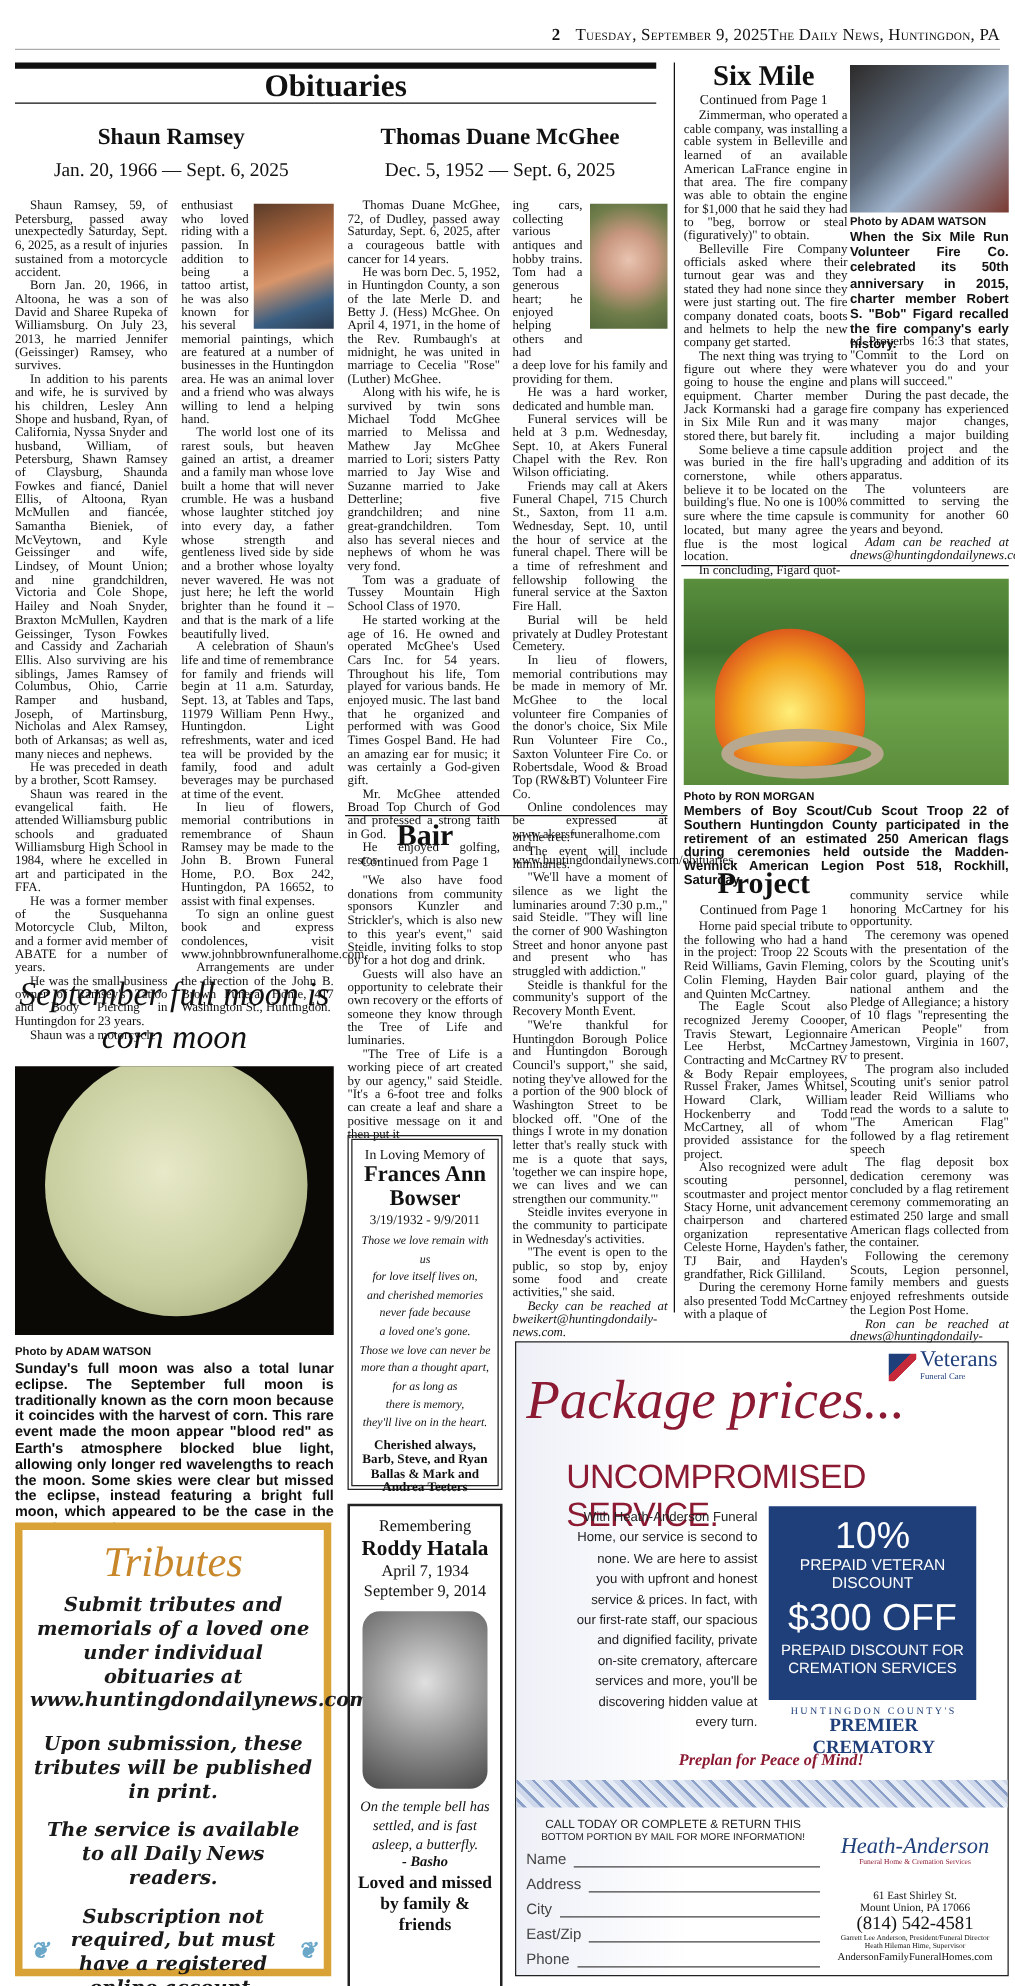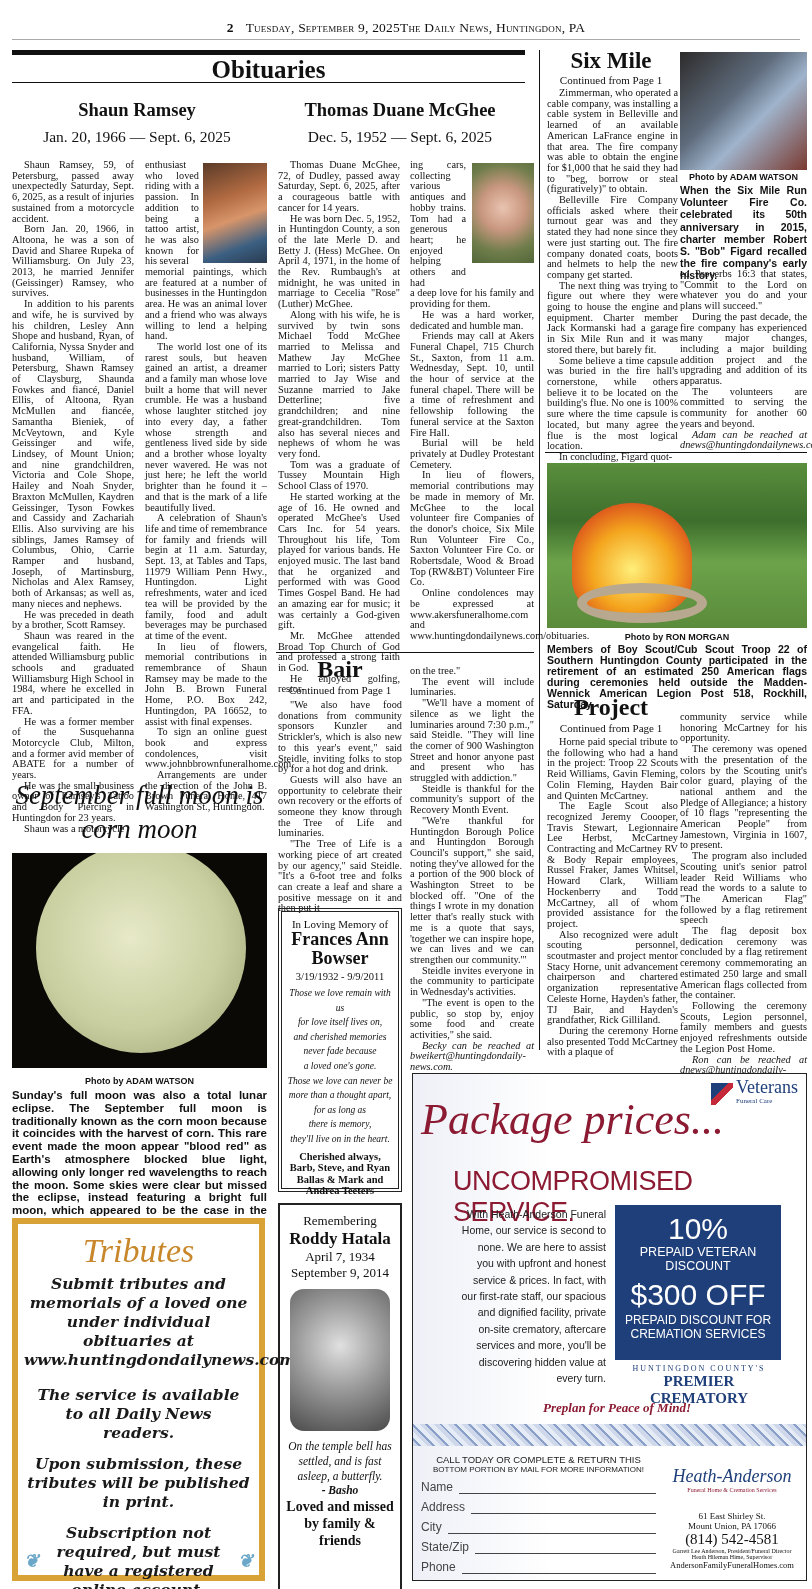--- a/index.html
+++ b/index.html
@@ -1,31 +1,31 @@
 <!DOCTYPE html>
 <html><head>
 <meta charset="utf-8">
 <style>
 *{box-sizing:border-box;margin:0;padding:0}
 body{width:812px;height:1589px;background:#fff;color:#111;font-family:"Liberation Serif","DejaVu Serif",serif;position:relative;overflow:hidden}
 .abs{position:absolute}
-.masthead{top:18px;left:12px;right:12px;height:22px;font-size:13.5px;font-variant:small-caps;letter-spacing:.2px;border-bottom:1px solid #aaa;display:flex;justify-content:center;align-items:flex-end;padding-bottom:3px}
+.masthead{top:18px;left:12px;right:12px;height:22px;font-size:13.5px;font-variant:small-caps;letter-spacing:.2px;border-bottom:1px solid #aaa;display:flex;justify-content:flex-end;align-items:flex-end;padding-bottom:3px}
 .masthead .pg{font-weight:bold;margin-right:12px}
 .rule-thick{background:#111;height:5px}
 .rule-thin{background:#111;height:1px}
 .sect-title{font-weight:bold;font-size:25px;text-align:center}
 .obit-name{font-weight:bold;font-size:18.5px;text-align:center}
 .obit-dates{font-size:15.5px;text-align:center}
 .body{font-size:10.3px;line-height:10.7px;text-align:justify;hyphens:auto}
 .body p{text-indent:12px}
 .body p.ni{text-indent:0}
 .col{position:absolute}
 .it{font-style:italic}
 .photo{position:absolute;overflow:hidden}
-.credit{font-family:"Liberation Sans",sans-serif;font-weight:bold;font-size:9px;text-align:center}
+.credit{font-family:"Liberation Sans",sans-serif;font-weight:bold;font-size:9px;text-align:left}
 .caption{font-family:"Liberation Sans",sans-serif;font-weight:bold;font-size:11.5px;line-height:12.8px;text-align:justify}
 .head2{font-weight:bold;text-align:center}
 .cont{font-size:11px;text-align:center}
 .vline{position:absolute;width:1px;background:#111}
 .tributes{border:6px solid #d9a236;background:#fff;text-align:center;font-family:"DejaVu Serif",serif;font-style:italic;font-weight:bold;color:#1a1a1a}
 .trib-title{font-family:"Liberation Serif",serif;font-style:italic;font-weight:normal;color:#c8872a;font-size:34px;margin-top:8px}
 .memorial{border:3px double #111;text-align:center}
 .ad{border:1px solid #222;overflow:hidden;font-family:"Liberation Sans",sans-serif}
 .form-line{display:flex;align-items:flex-end;font-size:12px;color:#444;margin-bottom:6px}
 .form-line span.ln{flex:1;border-bottom:1px solid #444;margin-left:6px;height:10px}
@@ -76,40 +76,41 @@
   <p>Tom was a graduate of Tussey Mountain High School Class of 1970.</p>
   <p>He started working at the age of 16. He owned and operated McGhee's Used Cars Inc. for 54 years. Throughout his life, Tom played for various bands. He enjoyed music. The last band that he organized and performed with was Good Times Gospel Band. He had an amazing ear for music; it was certainly a God-given gift.</p>
   <p>Mr. McGhee attended Broad Top Church of God and professed a strong faith in God.</p>
   <p>He enjoyed golfing, restor-</p>
 </div>
 <div class="photo" style="top:163px;left:472px;width:62px;height:100px;background:radial-gradient(circle at 50% 45%,#e9c4b0 0%,#c99780 35%,#6f7d4a 70%,#52673a 100%)"></div>
 <div class="col body" style="top:160px;left:410px;width:124px">
   <p class="ni" style="width:56px">ing cars, collecting various antiques and hobby trains. Tom had a generous heart; he enjoyed helping others and had</p>
   <p class="ni">a deep love for his family and providing for them.</p>
   <p>He was a hard worker, dedicated and humble man.</p>
+  <p>Funeral services will be held at 3 p.m. Wednesday, Sept. 10, at Akers Funeral Chapel with the Rev. Ron Wilson officiating.</p>
   <p>Friends may call at Akers Funeral Chapel, 715 Church St., Saxton, from 11 a.m. Wednesday, Sept. 10, until the hour of service at the funeral chapel. There will be a time of refreshment and fellowship following the funeral service at the Saxton Fire Hall.</p>
   <p>Burial will be held privately at Dudley Protestant Cemetery.</p>
   <p>In lieu of flowers, memorial contributions may be made in memory of Mr. McGhee to the local volunteer fire Companies of the donor's choice, Six Mile Run Volunteer Fire Co., Saxton Volunteer Fire Co. or Robertsdale, Wood &amp; Broad Top (RW&amp;BT) Volunteer Fire Co.</p>
   <p>Online condolences may be expressed at www.akersfuneralhome.com and www.huntingdondailynews.com/obituaries.</p>
 </div>
 
 <div class="abs rule-thin" style="top:652px;left:276px;width:258px"></div>
 
 <div class="abs it" style="top:778px;left:12px;width:255px;font-size:27px;line-height:34px;text-align:center">September full moon is corn moon</div>
 <div class="photo" style="top:853px;left:12px;width:255px;height:215px;background:#0b0906">
   <div style="position:absolute;left:24px;top:-10px;width:210px;height:210px;border-radius:50%;background:radial-gradient(circle at 45% 45%,#e7e9c8 0%,#c9cfa0 55%,#9aa070 100%)"></div>
 </div>
 <div class="abs credit" style="top:1076px;left:12px;width:255px">Photo by ADAM WATSON</div>
 <div class="abs caption" style="top:1089px;left:12px;width:255px">Sunday's full moon was also a total lunar eclipse. The September full moon is traditionally known as the corn moon because it coincides with the harvest of corn. This rare event made the moon appear "blood red" as Earth's atmosphere blocked blue light, allowing only longer red wavelengths to reach the moon. Some skies were clear but missed the eclipse, instead featuring a bright full moon, which appeared to be the case in the Broad Top region.</div>
 
 <div class="abs tributes" style="top:1218px;left:12px;width:253px;height:363px">
   <div class="trib-title">Tributes</div>
   <div style="font-size:15.5px;line-height:19px;padding:4px 6px">Submit tributes and memorials of a loved one under individual obituaries at www.huntingdondailynews.com/obituaries</div>
+  <div style="font-size:15.5px;line-height:19px;padding:12px 6px 0">Upon submission, these tributes will be published in print.</div>
   <div style="font-size:15.5px;line-height:19px;padding:12px 10px 0">The service is available to all Daily News readers.</div>
-  <div style="font-size:15.5px;line-height:19px;padding:12px 6px 0">Upon submission, these tributes will be published in print.</div>
   <div style="font-size:15.5px;line-height:19px;padding:12px 20px 0">Subscription not required, but must have a registered online account.</div>
   <div style="position:absolute;left:6px;bottom:4px;color:#6aa7c8;font-size:18px">❦</div>
   <div style="position:absolute;right:6px;bottom:4px;color:#6aa7c8;font-size:18px">❦</div>
 </div>
 
 <div class="abs head2" style="top:656px;left:276px;width:128px;font-size:24px">Bair</div>
 <div class="abs cont" style="top:684px;left:276px;width:128px">Continued from Page 1</div>
 <div class="col body" style="top:700px;left:278px;width:124px">
   <p>"We also have food donations from community sponsors Kunzler and Strickler's, which is also new to this year's event," said Steidle, inviting folks to stop by for a hot dog and drink.</p>
   <p>Guests will also have an opportunity to celebrate their own recovery or the efforts of someone they know through the Tree of Life and luminaries.</p>
@@ -235,21 +236,21 @@
       </div>
     <div class="form-line">
         <span>Address</span>
         <span class="ln"></span>
       </div>
     <div class="form-line">
         <span>City</span>
         <span class="ln"></span>
       </div>
     <div class="form-line">
-        <span>State/Zip</span>
+        <span>East/Zip</span>
         <span class="ln"></span>
       </div>
     <div class="form-line">
         <span>Phone</span>
         <span class="ln"></span>
       </div>
     <div style="font-size:8.5px;text-align:center;font-style:italic">There is no cost or commitment</div>
   </div>
   <div style="position:absolute;left:248px;top:378px;width:142px;text-align:center;font-family:'Liberation Serif',serif">
     <div style="font-style:italic;font-size:18px;color:#1f3f7a;margin-top:14px">Heath-Anderson</div>

